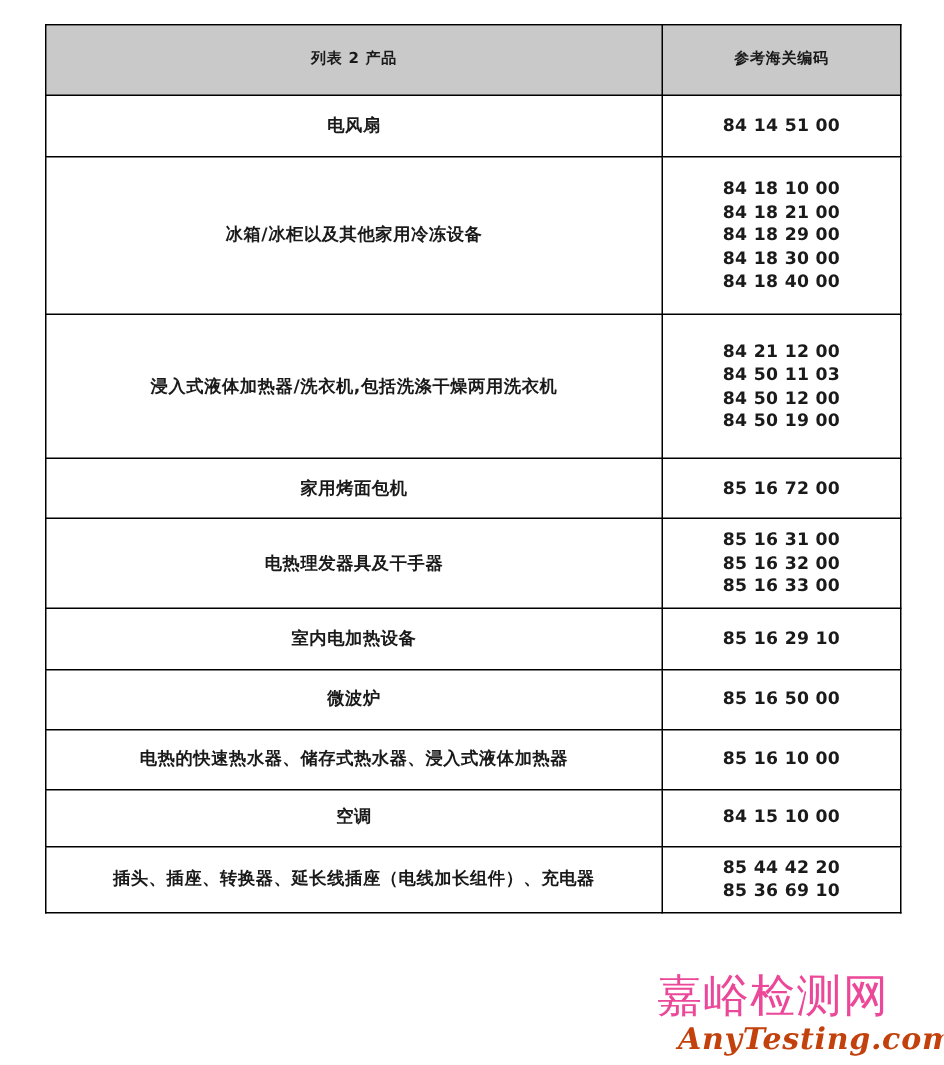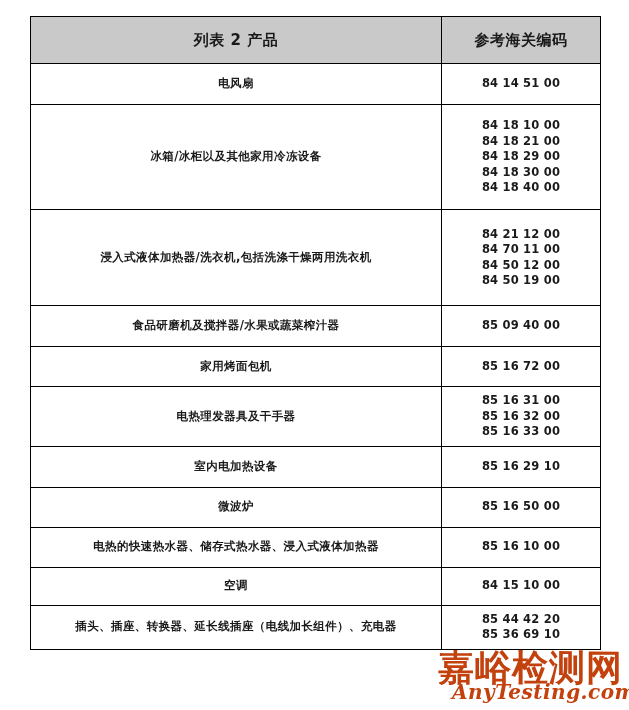--- a/index.html
+++ b/index.html
@@ -32,24 +32,24 @@
     width: 190px;
     height: 62px;
     pointer-events: none;
     z-index: 1;
   }
   #watermark .wm-cn {
     position: absolute;
     left: 0px;
     top: 0px;
     font-family: "DejaVu Sans", "Liberation Sans", sans-serif;
-    font-size: 36px;
-    font-weight: 700;
+    font-size: 30px;
+    font-weight: 400;
     letter-spacing: 1px;
-    color: #c2410c;
+    color: #ec4899;
     white-space: nowrap;
   }
   #watermark .wm-en {
     position: absolute;
     left: 14px;
     top: 36px;
     font-family: "DejaVu Serif", "Liberation Serif", serif;
     font-style: italic;
     font-size: 20px;
     font-weight: 700;
@@ -81,21 +81,21 @@
     border: 1px solid #000000;
     text-align: center;
     vertical-align: middle;
     padding: 6px 6px;
     color: #1a1a1a;
     background: transparent;
   }
 
   table.spec-table thead th {
     background: #c9c9c9;
-    font-size: 15px;
+    font-size: 10px;
     font-weight: 700;
     height: 34px;
     line-height: 1.2;
     letter-spacing: 0.5px;
   }
 
   table.spec-table tbody td {
     font-size: 11.5px;
     font-weight: 700;
     line-height: 1.0;
@@ -164,29 +164,23 @@
               <span class="code-line">84 18 21 00</span>
               <span class="code-line">84 18 29 00</span>
               <span class="code-line">84 18 30 00</span>
               <span class="code-line">84 18 40 00</span>
             </td>
           </tr>
           <tr data-rowh="95">
             <td class="product-cell">浸入式液体加热器/洗衣机,包括洗涤干燥两用洗衣机</td>
             <td class="code-cell">
               <span class="code-line">84 21 12 00</span>
-              <span class="code-line">84 70 11 00</span>
+              <span class="code-line">84 50 11 03</span>
               <span class="code-line">84 50 12 00</span>
               <span class="code-line">84 50 19 00</span>
-            </td>
-          </tr>
-          <tr data-rowh="40">
-            <td class="product-cell">食品研磨机及搅拌器/水果或蔬菜榨汁器</td>
-            <td class="code-cell">
-              <span class="code-line">85 09 40 00</span>
             </td>
           </tr>
           <tr data-rowh="39">
             <td class="product-cell">家用烤面包机</td>
             <td class="code-cell">
               <span class="code-line">85 16 72 00</span>
             </td>
           </tr>
           <tr data-rowh="55">
             <td class="product-cell">电热理发器具及干手器</td>

